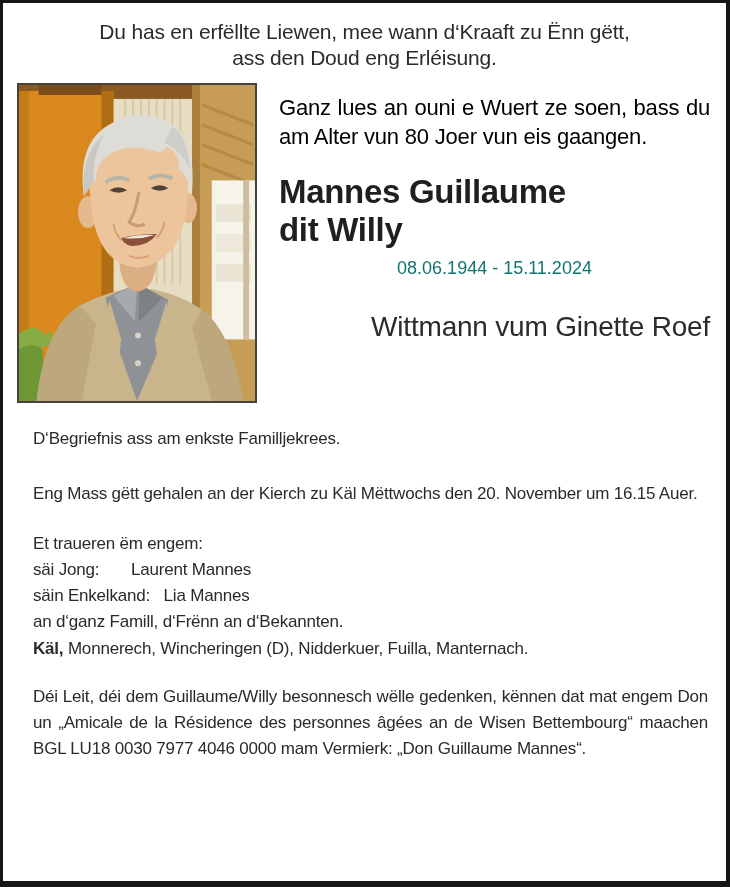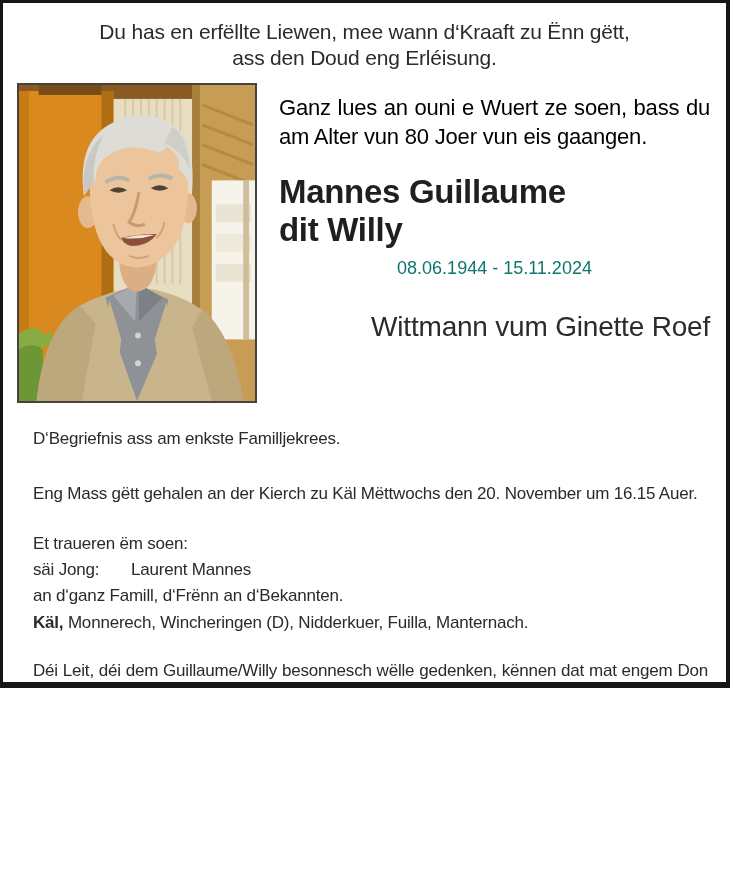--- a/index.html
+++ b/index.html
@@ -4,21 +4,21 @@
 <style>
   * { margin: 0; padding: 0; box-sizing: border-box; }
   html, body { background: #ffffff; }
   body {
     width: 730px; height: 887px;
     font-family: "Liberation Sans", sans-serif;
     color: #2a2a2a;
     overflow: hidden;
   }
   .notice {
-    width: 730px; height: 688px;
+    width: 730px; height: 887px;
     background: #ffffff;
     border-style: solid;
     border-color: #161616;
     border-width: 3px 4px 6px 3px;
     overflow: hidden;
   }
   .epigraph {
     margin: 16px 10px 0;
     text-align: center;
     font-size: 21px;
@@ -200,22 +200,23 @@
     </div>
   </div>
 
   <div class="body-text">
 
     <div class="p-funeral">D‘Begriefnis ass am enkste Familljekrees.</div>
 
     <div class="p-mass">Eng Mass gëtt gehalen an der Kierch zu Käl Mëttwochs den 20. November um 16.15 Auer.</div>
 
     <div class="p-mourners">
-      <div>Et traueren ëm soen:</div>
+      <div>Et traueren ëm engem:</div>
       <div>säi Jong:       Laurent Mannes</div>
+      <div>säin Enkelkand:   Lia Mannes</div>
       <div>an d‘ganz Famill, d‘Frënn an d‘Bekannten.</div>
     </div>
 
     <div class="p-places"><span class="bold">Käl,</span><span> Monnerech, Wincheringen (D), Nidderkuer, Fuilla, Manternach.</span></div>
 
     <div class="p-donation">Déi Leit, déi dem Guillaume/Willy besonnesch wëlle gedenken, kënnen dat mat engem Don un „Amicale de la Résidence des personnes âgées an de Wisen Bettembourg“ maachen BGL LU18 0030 7977 4046 0000 mam Vermierk: „Don Guillaume Mannes“.</div>
 
   </div>
 </div>
 

